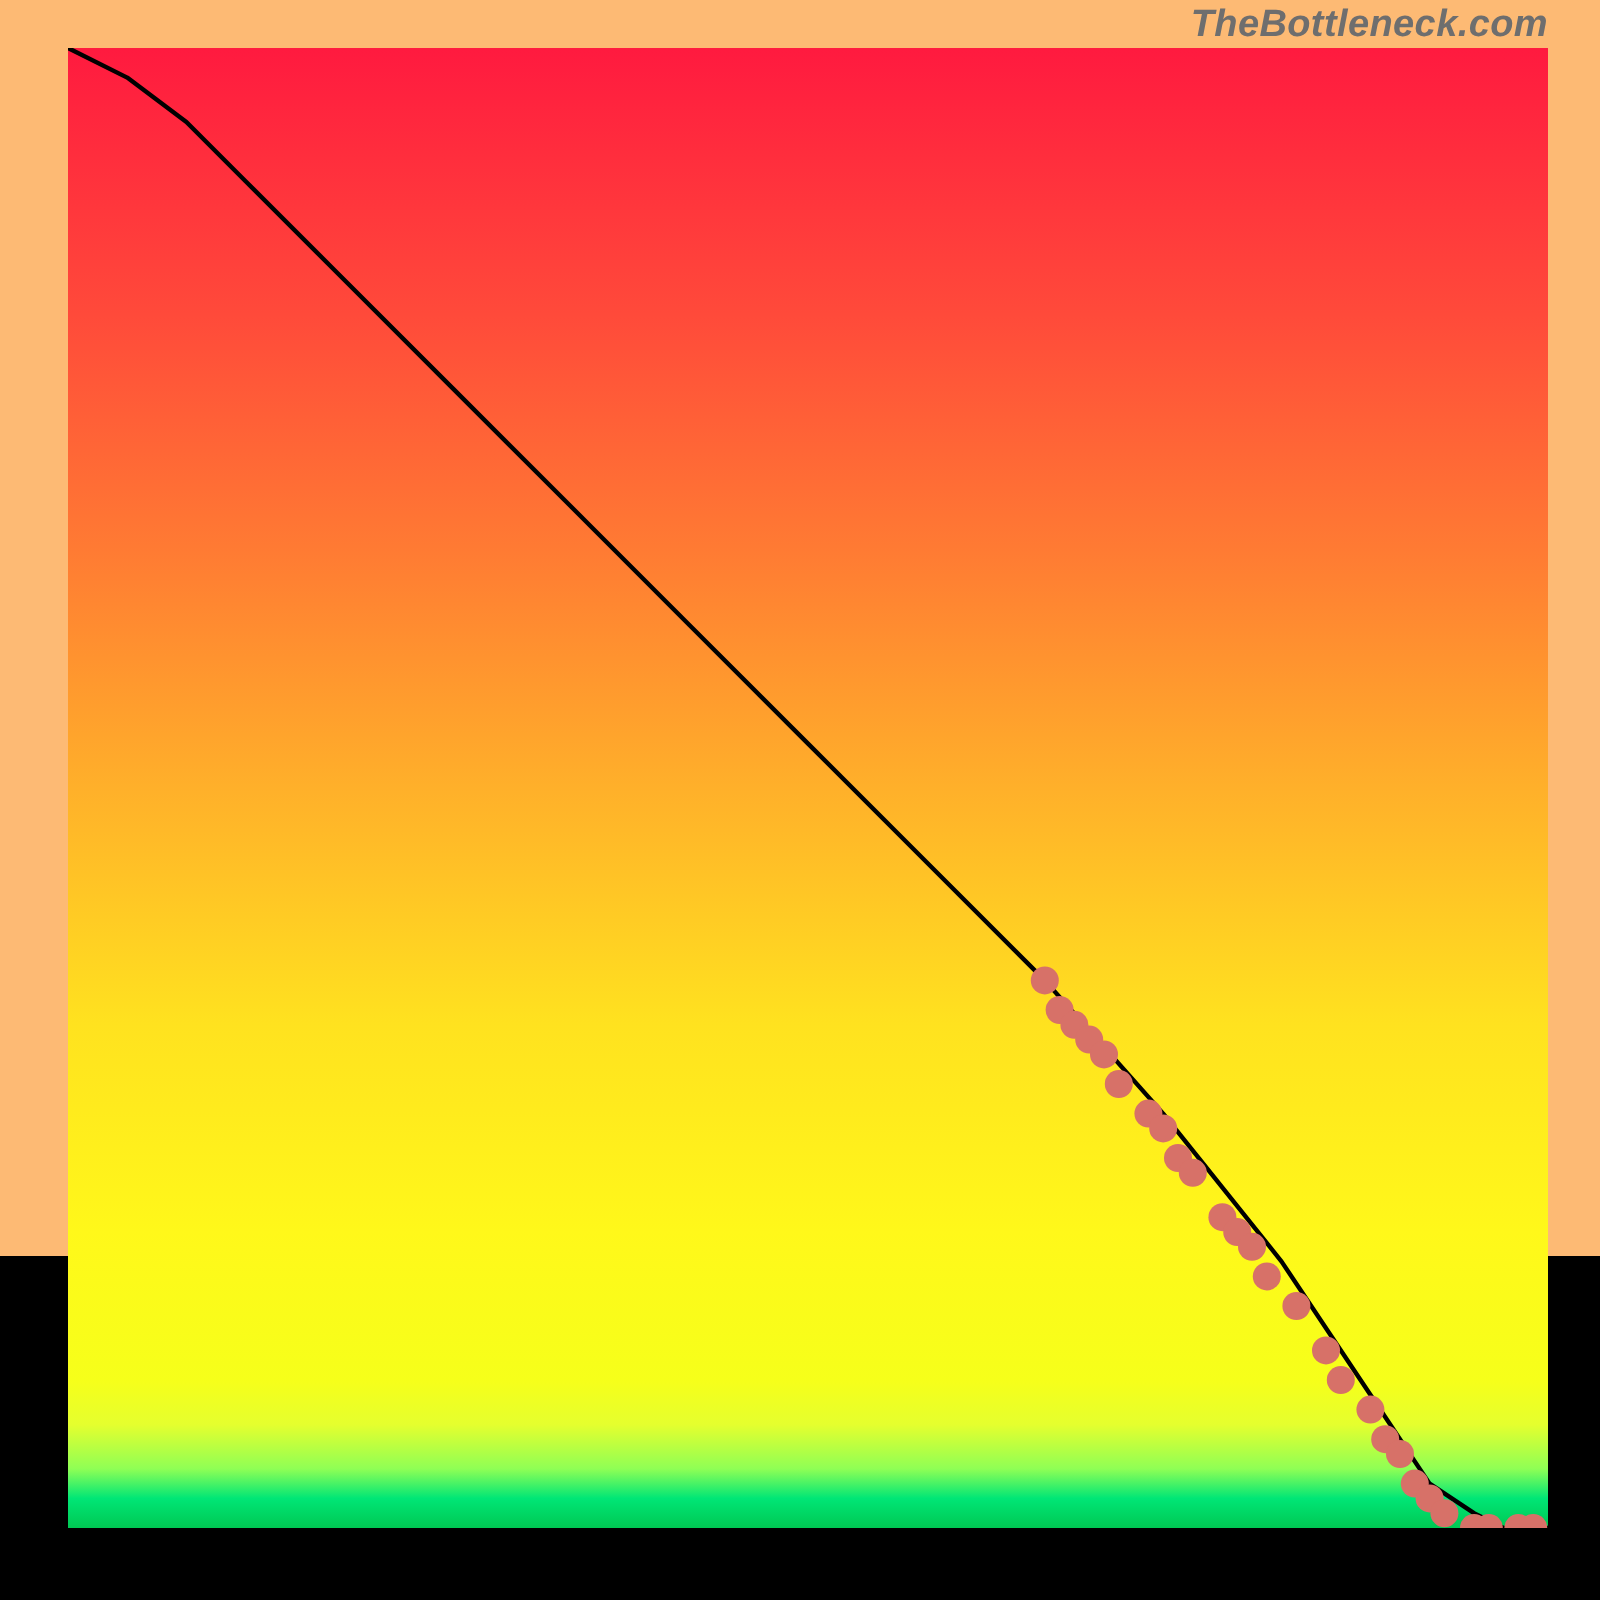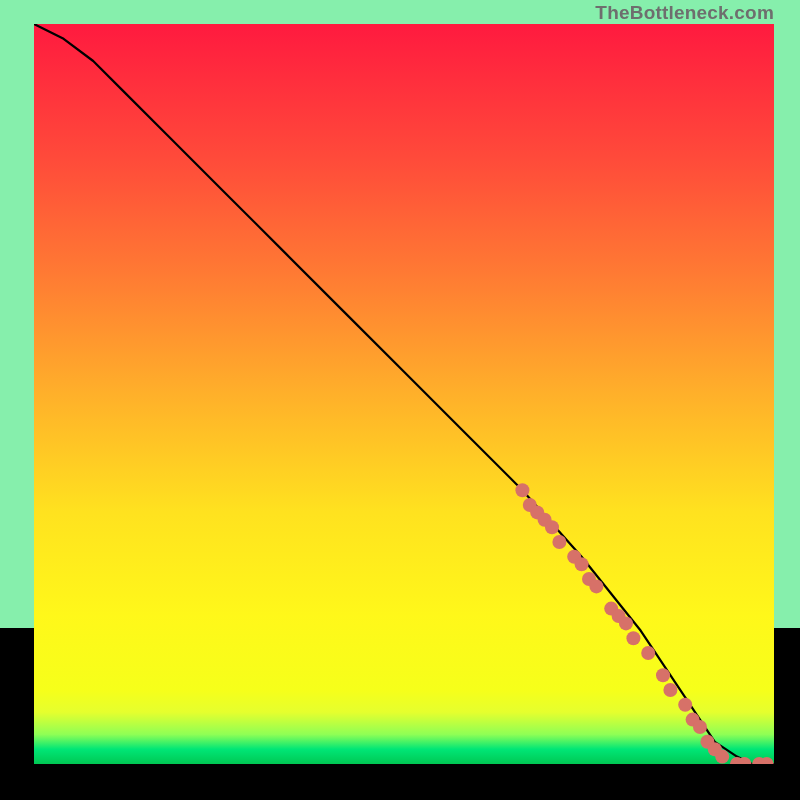--- a/index.html
+++ b/index.html
@@ -7,21 +7,22 @@
     padding: 0;
     width: 800px;
     height: 800px;
     background: #000;
     overflow: hidden;
   }
   .frame {
     position: relative;
     width: 800px;
     height: 628px;
-    background: #86efac;
+    background: #fdba74;
+    font-style: italic;
   }
   .plot-area {
     position: absolute;
     left: 34px;
     top: 24px;
     width: 740px;
     height: 740px;
     
     background: linear-gradient(
       to bottom,

